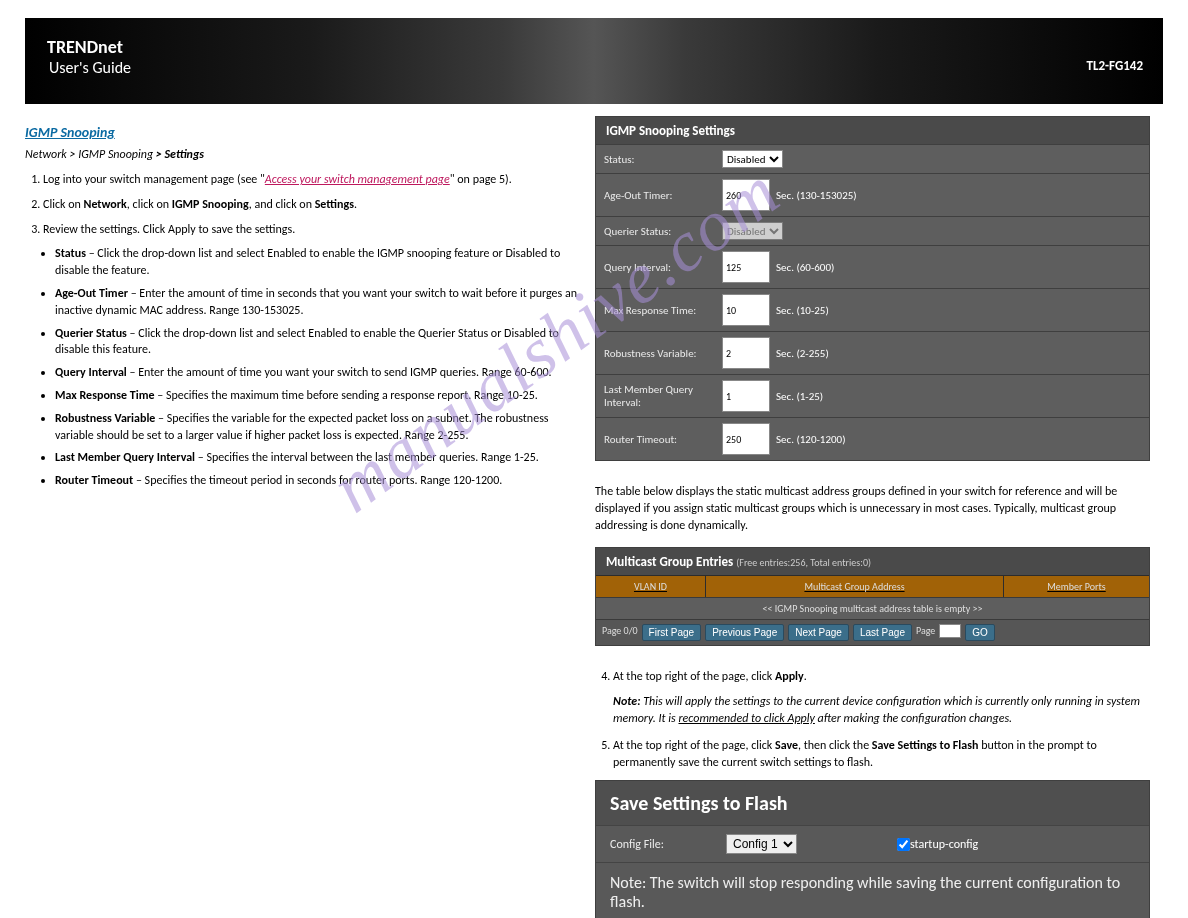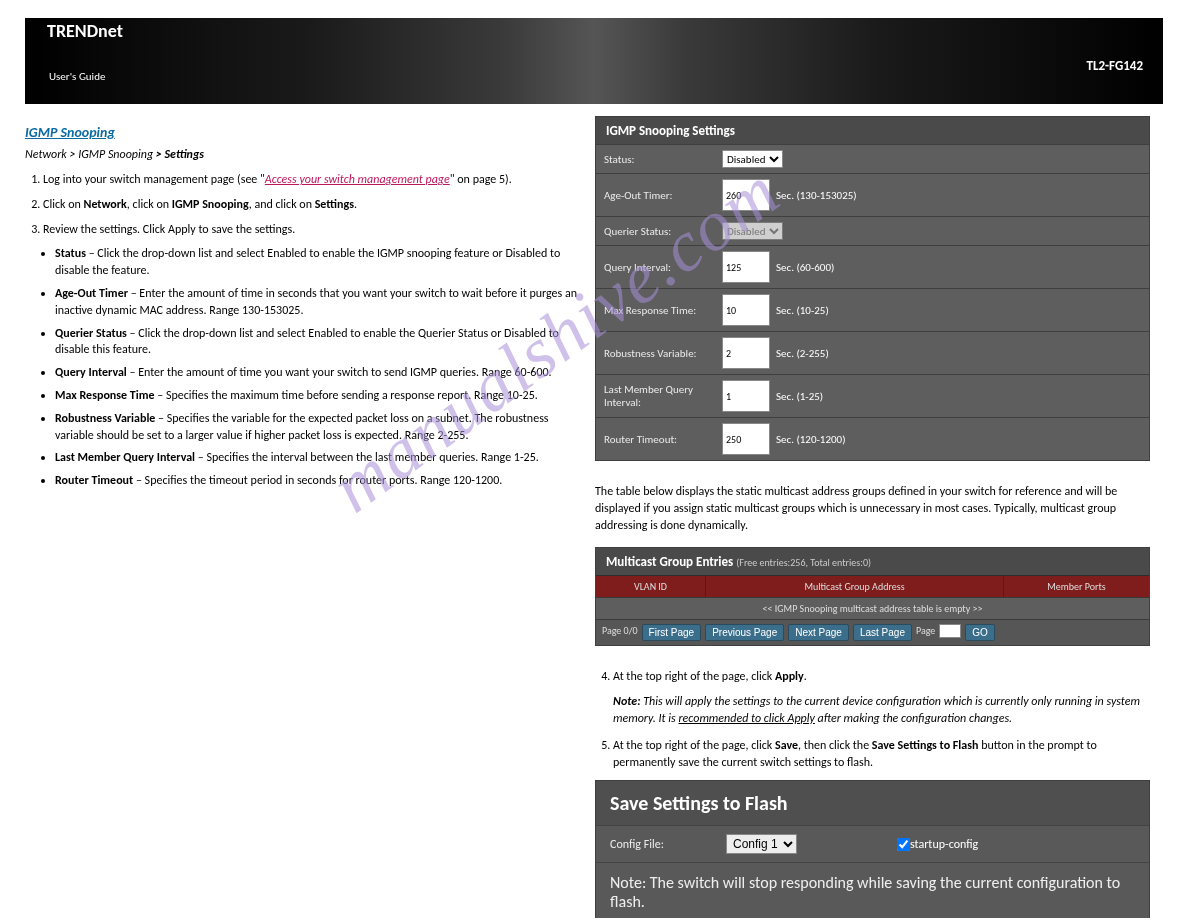--- a/index.html
+++ b/index.html
@@ -5,22 +5,22 @@
   * { box-sizing: border-box; margin: 0; padding: 0; }
   body { font-family: Calibri, Arial, sans-serif; font-size: 13px; color: #000; background: #fff; }
   .page { width: 1188px; background: #fff; position: relative; }
   
   .header-band {
     height: 86px;
     background: linear-gradient(to right, #000 0%, #1a1a1a 25%, #3a3a3a 42%, #555 50%, #3a3a3a 58%, #1a1a1a 75%, #000 100%);
     margin: 18px 25px 0 25px;
     position: relative;
   }
-  .header-left { position: absolute; left: 22px; top: 2px; color: #fff; font-weight: bold; font-size: 18px; }
-  .header-sub { position: absolute; left: 24px; top: 52px; color: #fff; font-size: 11px; }
+  .header-left { position: absolute; left: 22px; top: 18px; color: #fff; font-weight: bold; font-size: 18px; }
+  .header-sub { position: absolute; left: 24px; top: 40px; color: #fff; font-size: 16px; }
   .header-right { position: absolute; right: 20px; top: 40px; color: #fff; font-size: 13px; font-weight: bold; }
 
   .content { display: flex; padding: 12px 25px 0 25px; }
   .left-col { width: 570px; padding-right: 12px; }
   .right-col { width: 555px; }
 
   .section-link { color: #0b6aa2; font-style: italic; font-weight: bold; text-decoration: underline; font-size: 14px; display:inline-block; margin: 8px 0 6px 0;}
   .nav-path { font-style: italic; font-size: 12px; margin-bottom: 10px; }
   .step-list { list-style: decimal; margin-left: 18px; font-size: 12px; }
   .step-list li { margin-bottom: 8px; line-height: 1.4; }
@@ -33,21 +33,21 @@
   .panel-title { background: #4a4a4a; color: #fff; font-weight: bold; font-size: 13px; padding: 6px 10px; }
   .panel-title .sub { font-weight: normal; font-size: 10px; color: #ccc; }
   .form-row { display: flex; border-top: 1px solid #3f3f3f; }
   .form-label { width: 120px; background: #5e5e5e; color: #e9e9e9; font-size: 11px; padding: 7px 6px 7px 8px; display:flex; align-items:center;}
   .form-val { flex: 1; background: #5e5e5e; padding: 5px 6px; color: #fff; font-size: 11px; display:flex; align-items:center;}
   .sel, .txt { font-size: 11px; font-family: inherit; background: #fff; border: 1px solid #888; }
   .sel { height: 18px; }
   .txt { width: 48px; height: 32px; padding: 0 3px; font-size:10px; }
   .hint { margin-left: 6px; color: #fff; font-size: 11px; }
   
-  .tbl-head { display: flex; background: #7f1d1d; border-top:1px solid #2c2c2c; }
+  .tbl-head { display: flex; background: #a16207; border-top:1px solid #2c2c2c;text-decoration:underline; }
   .tbl-head > div { color:#ddd; font-size:10px; text-align:center; padding:4px 0; border-right:1px solid #2c2c2c; }
   .th-vlan { width: 110px; }
   .th-mga { flex: 1; }
   .th-mp { width: 145px; border-right:none !important; }
   .empty-row { background:#5e5e5e; color:#ddd; text-align:center; font-size:10px; padding:4px 0; border-top:1px solid #3a3a3a;}
   .pager { background:#565656; padding:4px 6px; color:#ddd; font-size:10px; display:flex; align-items:flex-start; gap:4px; border-top:1px solid #3a3a3a;}
   .pg-btn { background:#3b6e8a; color:#fff; border:1px solid #2a4a5e; font-size:10px; padding:2px 6px; border-radius:2px; cursor:pointer;}
   .pg-input { width:22px; height:14px; font-size:10px; background:#fff; border:1px solid #888;}
 
   .save-panel { background:#595959; padding:0; }

